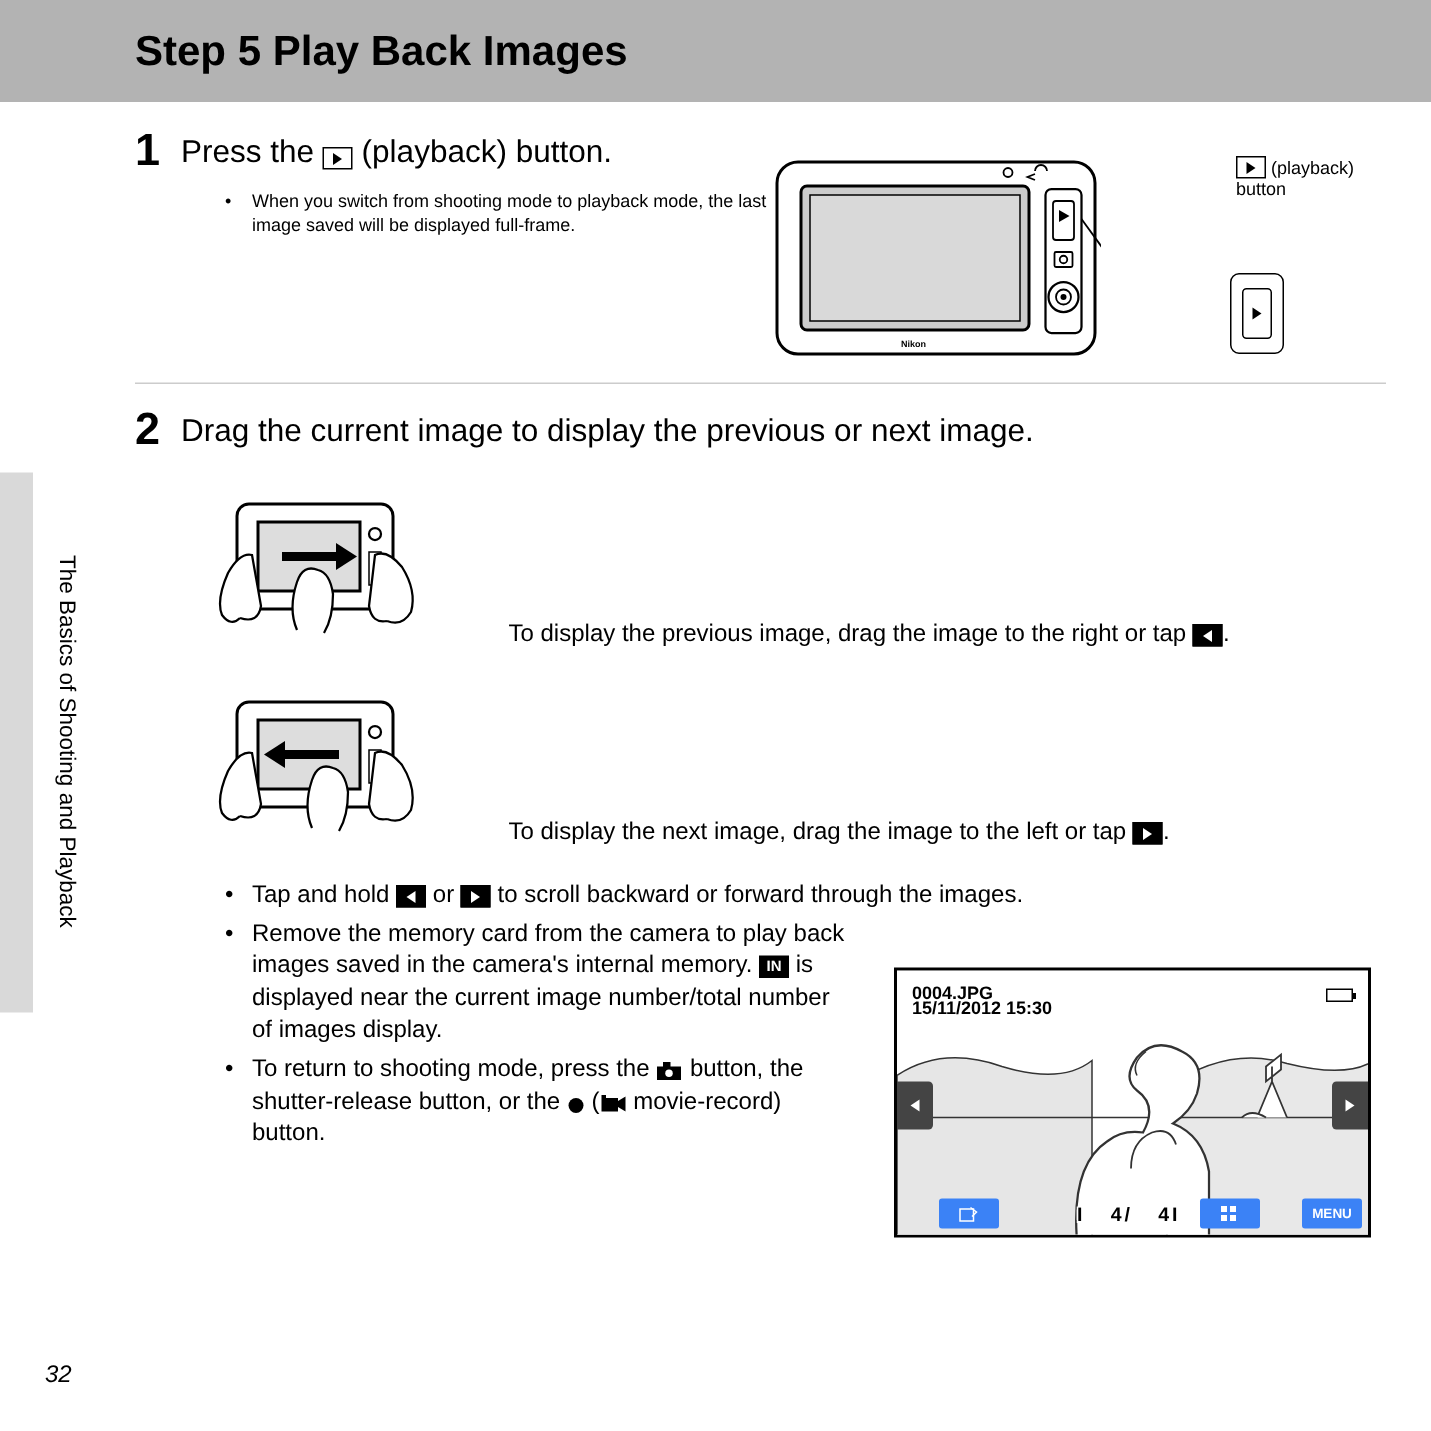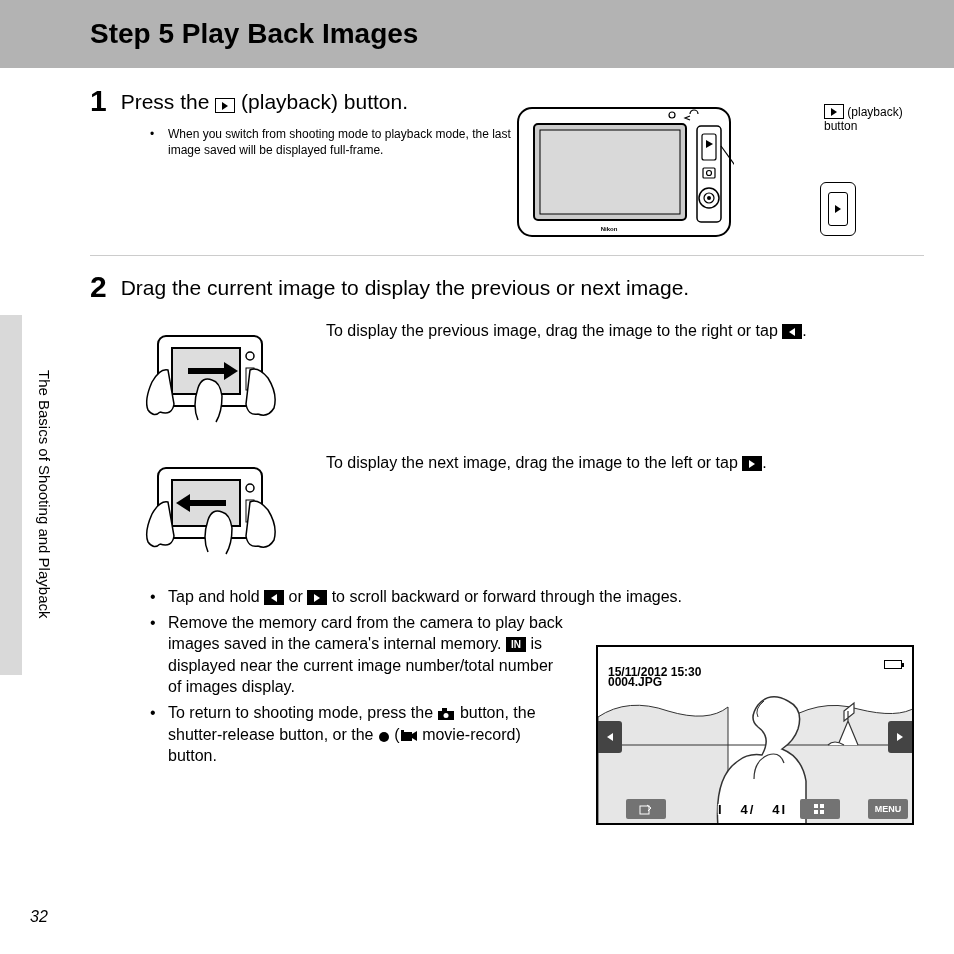--- a/index.html
+++ b/index.html
@@ -142,23 +142,23 @@
   .playback-label {
     position: absolute;
     right: -10px;
     top: 0;
     font-size: 12px;
     width: 100px;
     text-align: left;
   }
   .drag-illus-row {
     display: flex;
-    align-items: flex-start;
+    align-items: flex-end;
     margin: 20px 0 22px 40px;
-    gap: 36px;
+    gap: 49px;
   }
   .drag-illus {
     width: 160px;
     height: 110px;
     flex-shrink: 0;
   }
   .drag-text {
     font-size: 16px;
   }
   .bullets-lower {
@@ -209,21 +209,21 @@
     position: absolute;
     bottom: 4px;
     display: flex;
     gap: 4px;
   }
   .bottom-icons.right { right: 4px; }
   .bottom-icons.left { left: 4px; }
   .btm-btn {
     width: 40px;
     height: 20px;
-    background: #737373;
+    background: #3b82f6;
     color: #fff;
     font-size: 9px;
     display: flex;
     align-items: center;
     justify-content: center;
     border-radius: 2px;
     margin-left: 24px;
   }
   .screen-caption {
     font-size: 16px;
@@ -404,21 +404,21 @@
       <path d="M0 70 Q30 50 70 64 Q110 76 130 60 L130 180 L0 180 Z" fill="#e6e6e6" stroke="#333" stroke-width="1"></path>
       <path d="M180 78 Q220 50 260 62 Q300 72 318 60 L318 180 L180 180 Z" fill="#e8e8e8" stroke="#333" stroke-width="1"></path>
       <line x1="0" y1="98" x2="318" y2="98" stroke="#333" stroke-width="1"></line>
       <path d="M240 98 L250 74 L260 98 M250 74 L250 64 M246 64 L256 56 L256 66 L246 74 Z" fill="#fff" stroke="#333" stroke-width="1.2"></path>
       <path d="M230 98 Q236 92 246 98" fill="#fff" stroke="#333" stroke-width="1.2"></path>
       <path d="M120 180 Q116 130 140 114 Q150 106 164 108 Q174 90 160 80 Q150 72 160 58 Q172 44 190 54 Q206 62 200 82 Q196 94 184 102 Q204 110 208 134 L208 180 Z" fill="#fff" stroke="#333" stroke-width="1.5"></path>
       <path d="M156 132 Q156 114 170 108 Q182 104 186 116" fill="#fff" stroke="#333" stroke-width="1.2"></path>
       <path d="M160 70 Q156 62 166 54" fill="none" stroke="#333" stroke-width="1"></path>
     </svg>
     <div class="screen-overlay" style="left:10px; top:6px;margin-top:12px;">15/11/2012  15:30</div>
-    <div class="screen-overlay" style="left:10px; top:28px;">0004.JPG</div>
+    <div class="screen-overlay" style="left:10px; top:8px;">0004.JPG</div>
     <div style="position:absolute; right:10px; top:8px;"><span class="battery-icon"></span></div>
     <div class="nav-btn left">
         <span class="arrow-left-white"></span>
       </div>
     <div class="nav-btn right">
         <span class="arrow-right-white"></span>
       </div>
     <div class="screen-overlay" style="left:120px; bottom:6px; font-size:13px; letter-spacing:2px;">
       <span>I</span>&nbsp;&nbsp;&nbsp;<span>4/</span>&nbsp;&nbsp;&nbsp;<span>4I</span>
     </div>

